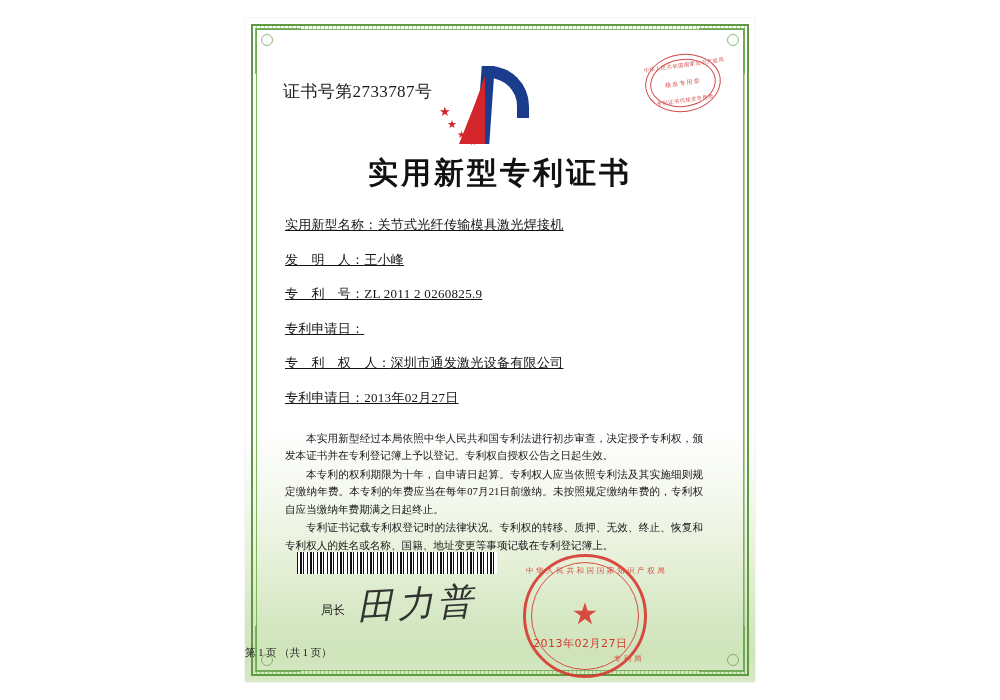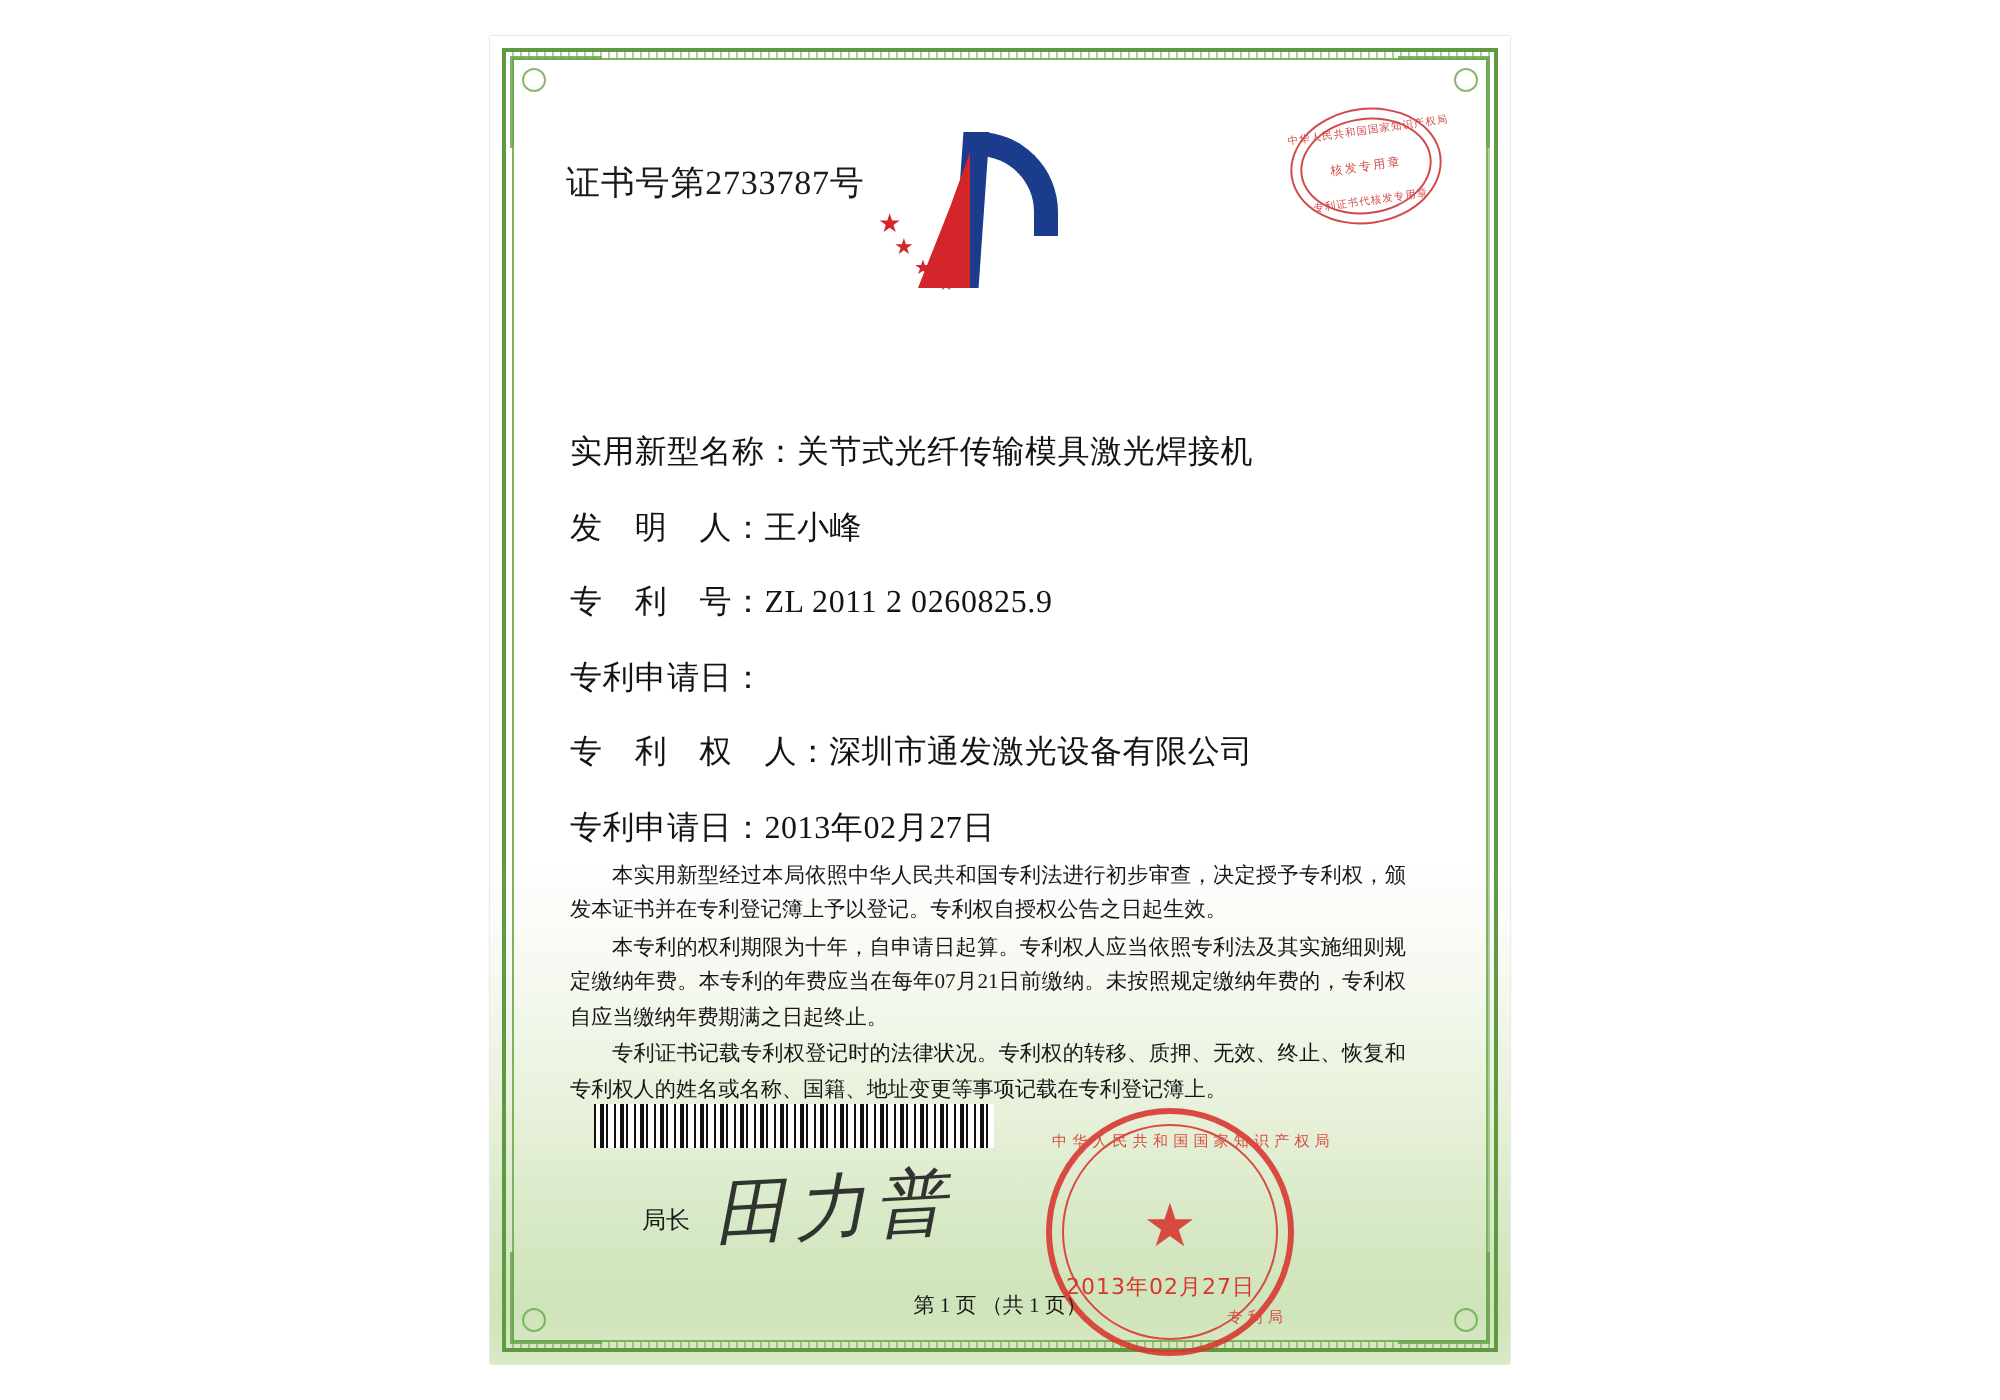--- a/index.html
+++ b/index.html
@@ -201,23 +201,24 @@
   .fields {
     position: absolute;
     left: 40px;
     top: 198px;
     right: 40px;
   }
   .field-row {
     display: flex;
     align-items: baseline;
     margin-bottom: 16.5px;
-    font-size: 16px;
+    font-size: 13px;
     color: #141414;
     white-space: nowrap;
+    text-decoration: underline;
   }
   .field-label {
     flex: 0 0 auto;
     letter-spacing: .2px;
   }
   .field-value {
     flex: 1 1 auto;
     letter-spacing: .3px;
   }
 
@@ -330,21 +331,20 @@
     color: #d8352e;
     letter-spacing: .5px;
     font-family: "DejaVu Sans", sans-serif;
   }
 
   
   .footer {
     position: absolute;
     left: 0; right: 0;
     bottom: 22px;
-    text-align: center;
     font-size: 10.5px;
     color: #1a1a1a;
   }
 </style>
 </head>
 <body>
 
 <div id="certificate">
 
   <div class="border-outer"></div>
@@ -372,20 +372,21 @@
     <div class="star s4">★</div>
   </div>
 
   <div class="top-seal">
     <div class="ring"></div>
     <div class="arc-text-top">中华人民共和国国家知识产权局</div>
     <div class="mid-text">核发专用章</div>
     <div class="arc-text-bottom">专利证书代核发专用章</div>
   </div>
 
+  <div class="cert-title">实用新型专利证书</div>
 
   <div class="fields">
     <div class="field-row">
       <span class="field-label">实用新型名称：</span>
       <span class="field-value">关节式光纤传输模具激光焊接机</span>
     </div>
     <div class="field-row">
       <span class="field-label">发　明　人：</span>
       <span class="field-value">王小峰</span>
     </div>

